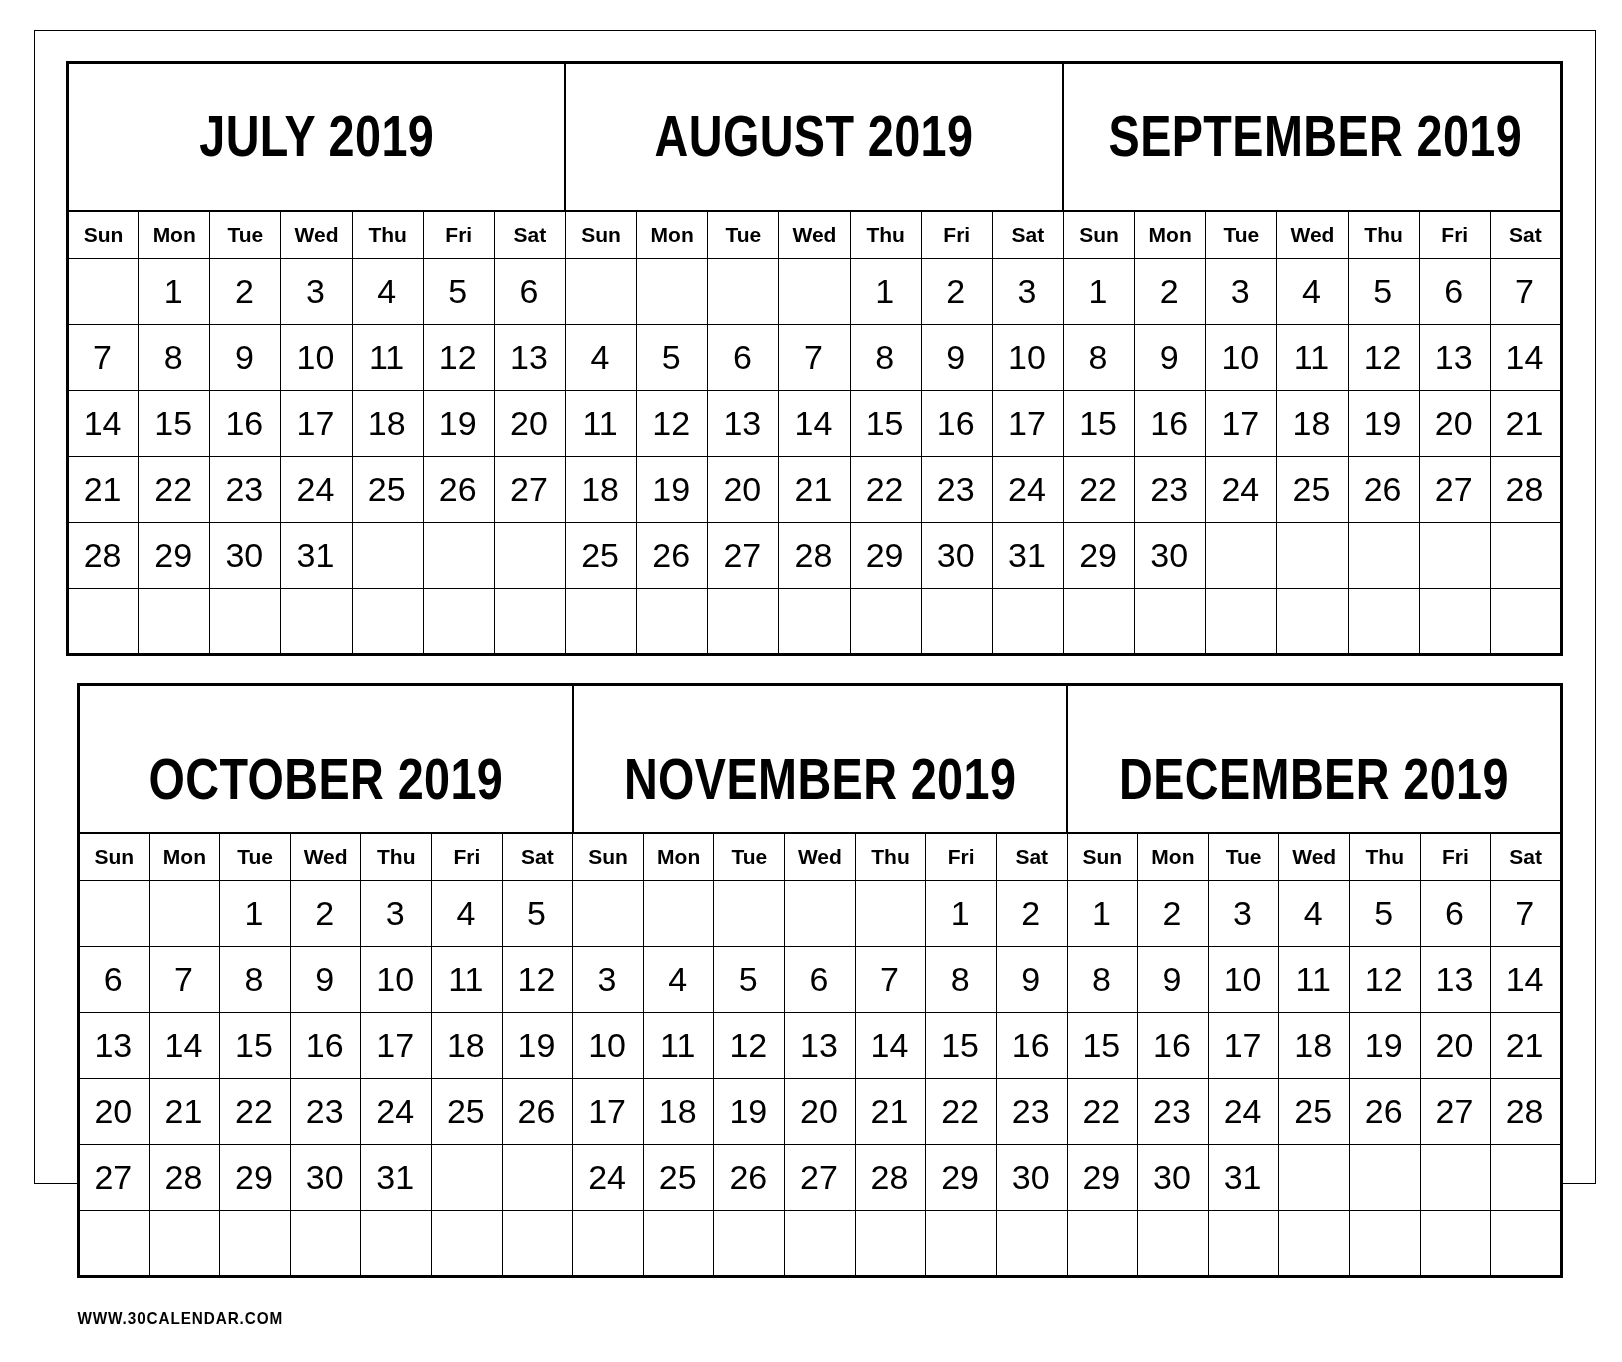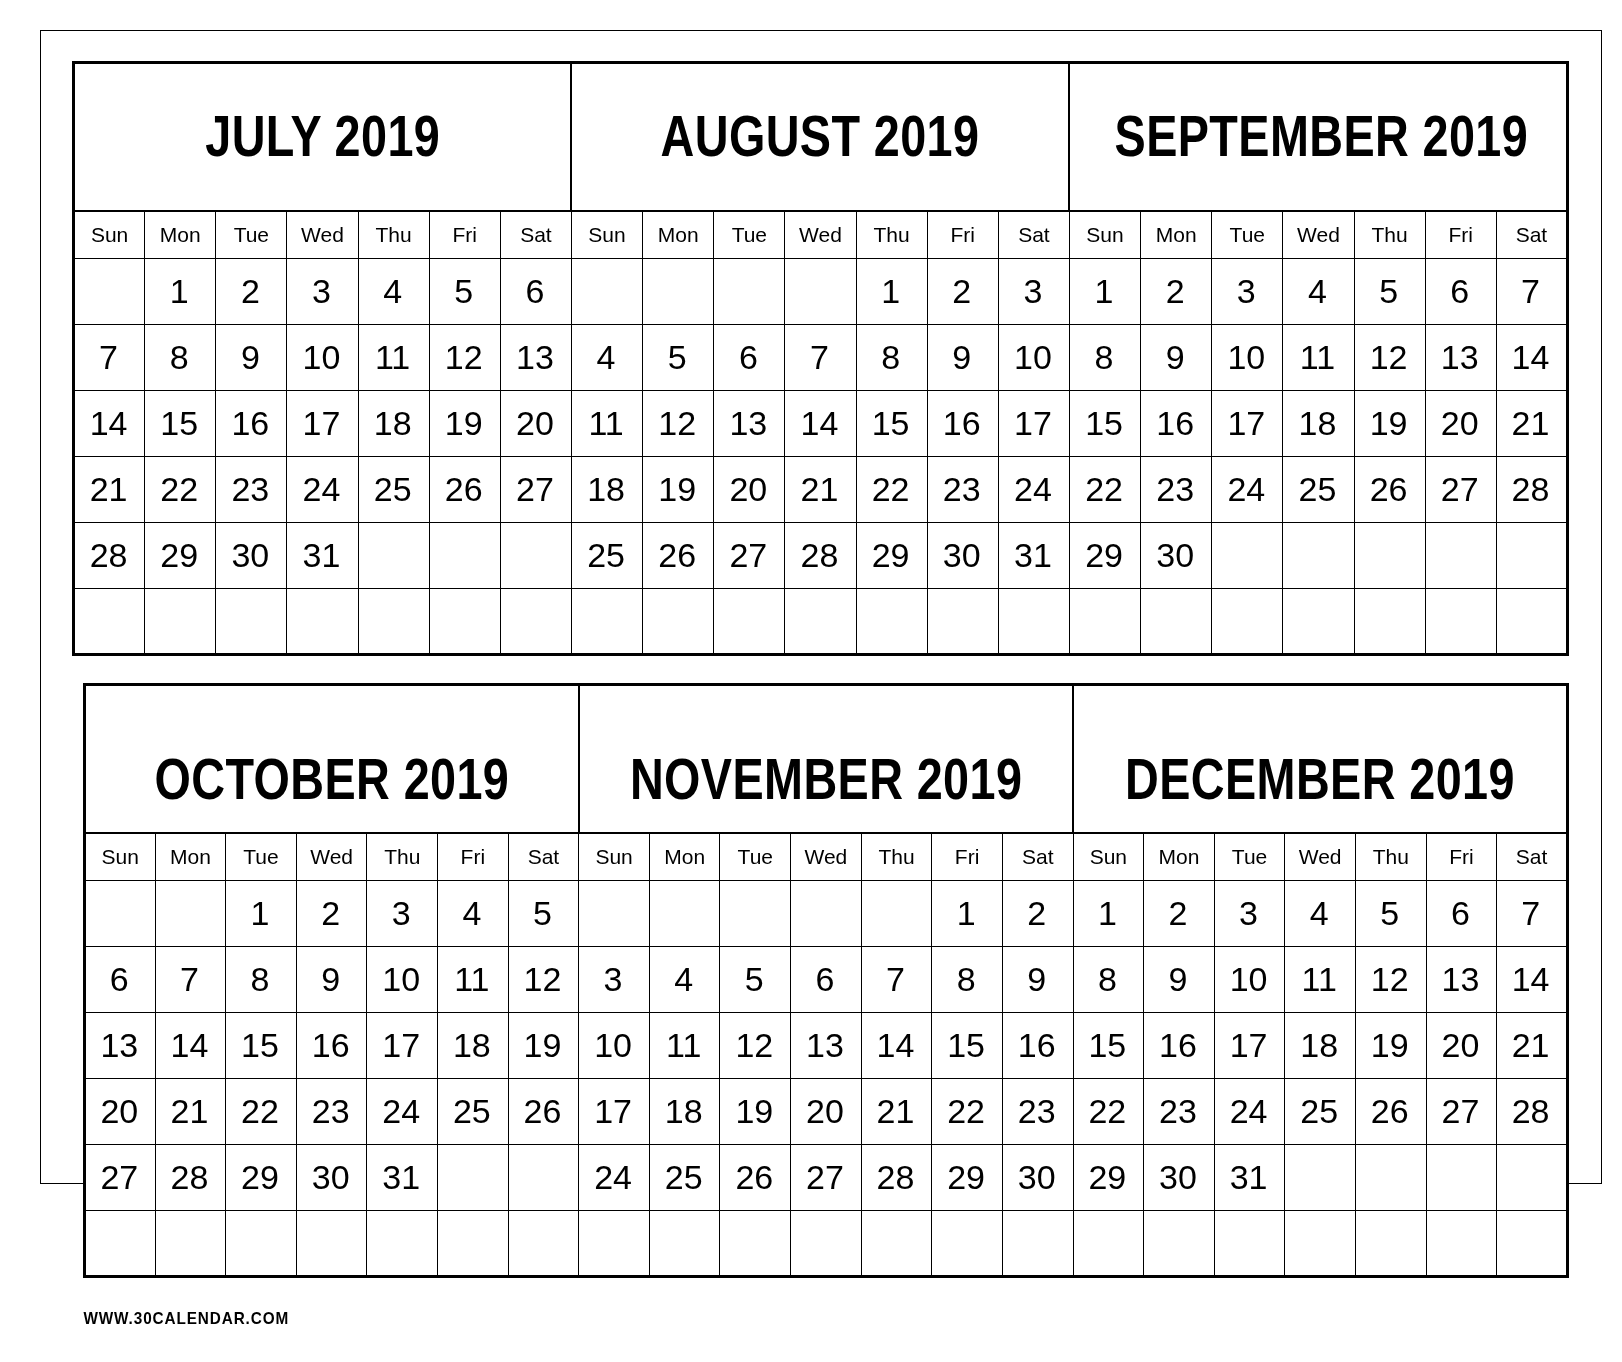--- a/index.html
+++ b/index.html
@@ -10,21 +10,21 @@
   body {
     width: 1622px;
     height: 1362px;
     font-family: "Liberation Sans", sans-serif;
     overflow: hidden;
   }
 
   
   #page-frame {
     position: absolute;
-    left: 40px;
+    left: 34px;
     top: 30px;
     width: 1562px;
     height: 1154px;
     border: 1px solid #000000;
     background: #ffffff;
     box-sizing: border-box;
   }
 
   #calendar-root {
     position: absolute;
@@ -74,21 +74,21 @@
   
   .block-bottom .month-title-cell { vertical-align: middle; padding-top: 42px; }
 
   
   .dow-row { height: 48px; }
   .dow-cell {
     border: 1px solid #000000;
     text-align: center;
     vertical-align: middle;
     font-size: 21px;
-    font-weight: 400;
+    font-weight: 700;
     color: #000000;
     padding: 0;
   }
 
   
   .date-row { height: 66px; }
   .date-cell {
     border: 1px solid #000000;
     text-align: center;
     vertical-align: middle;

